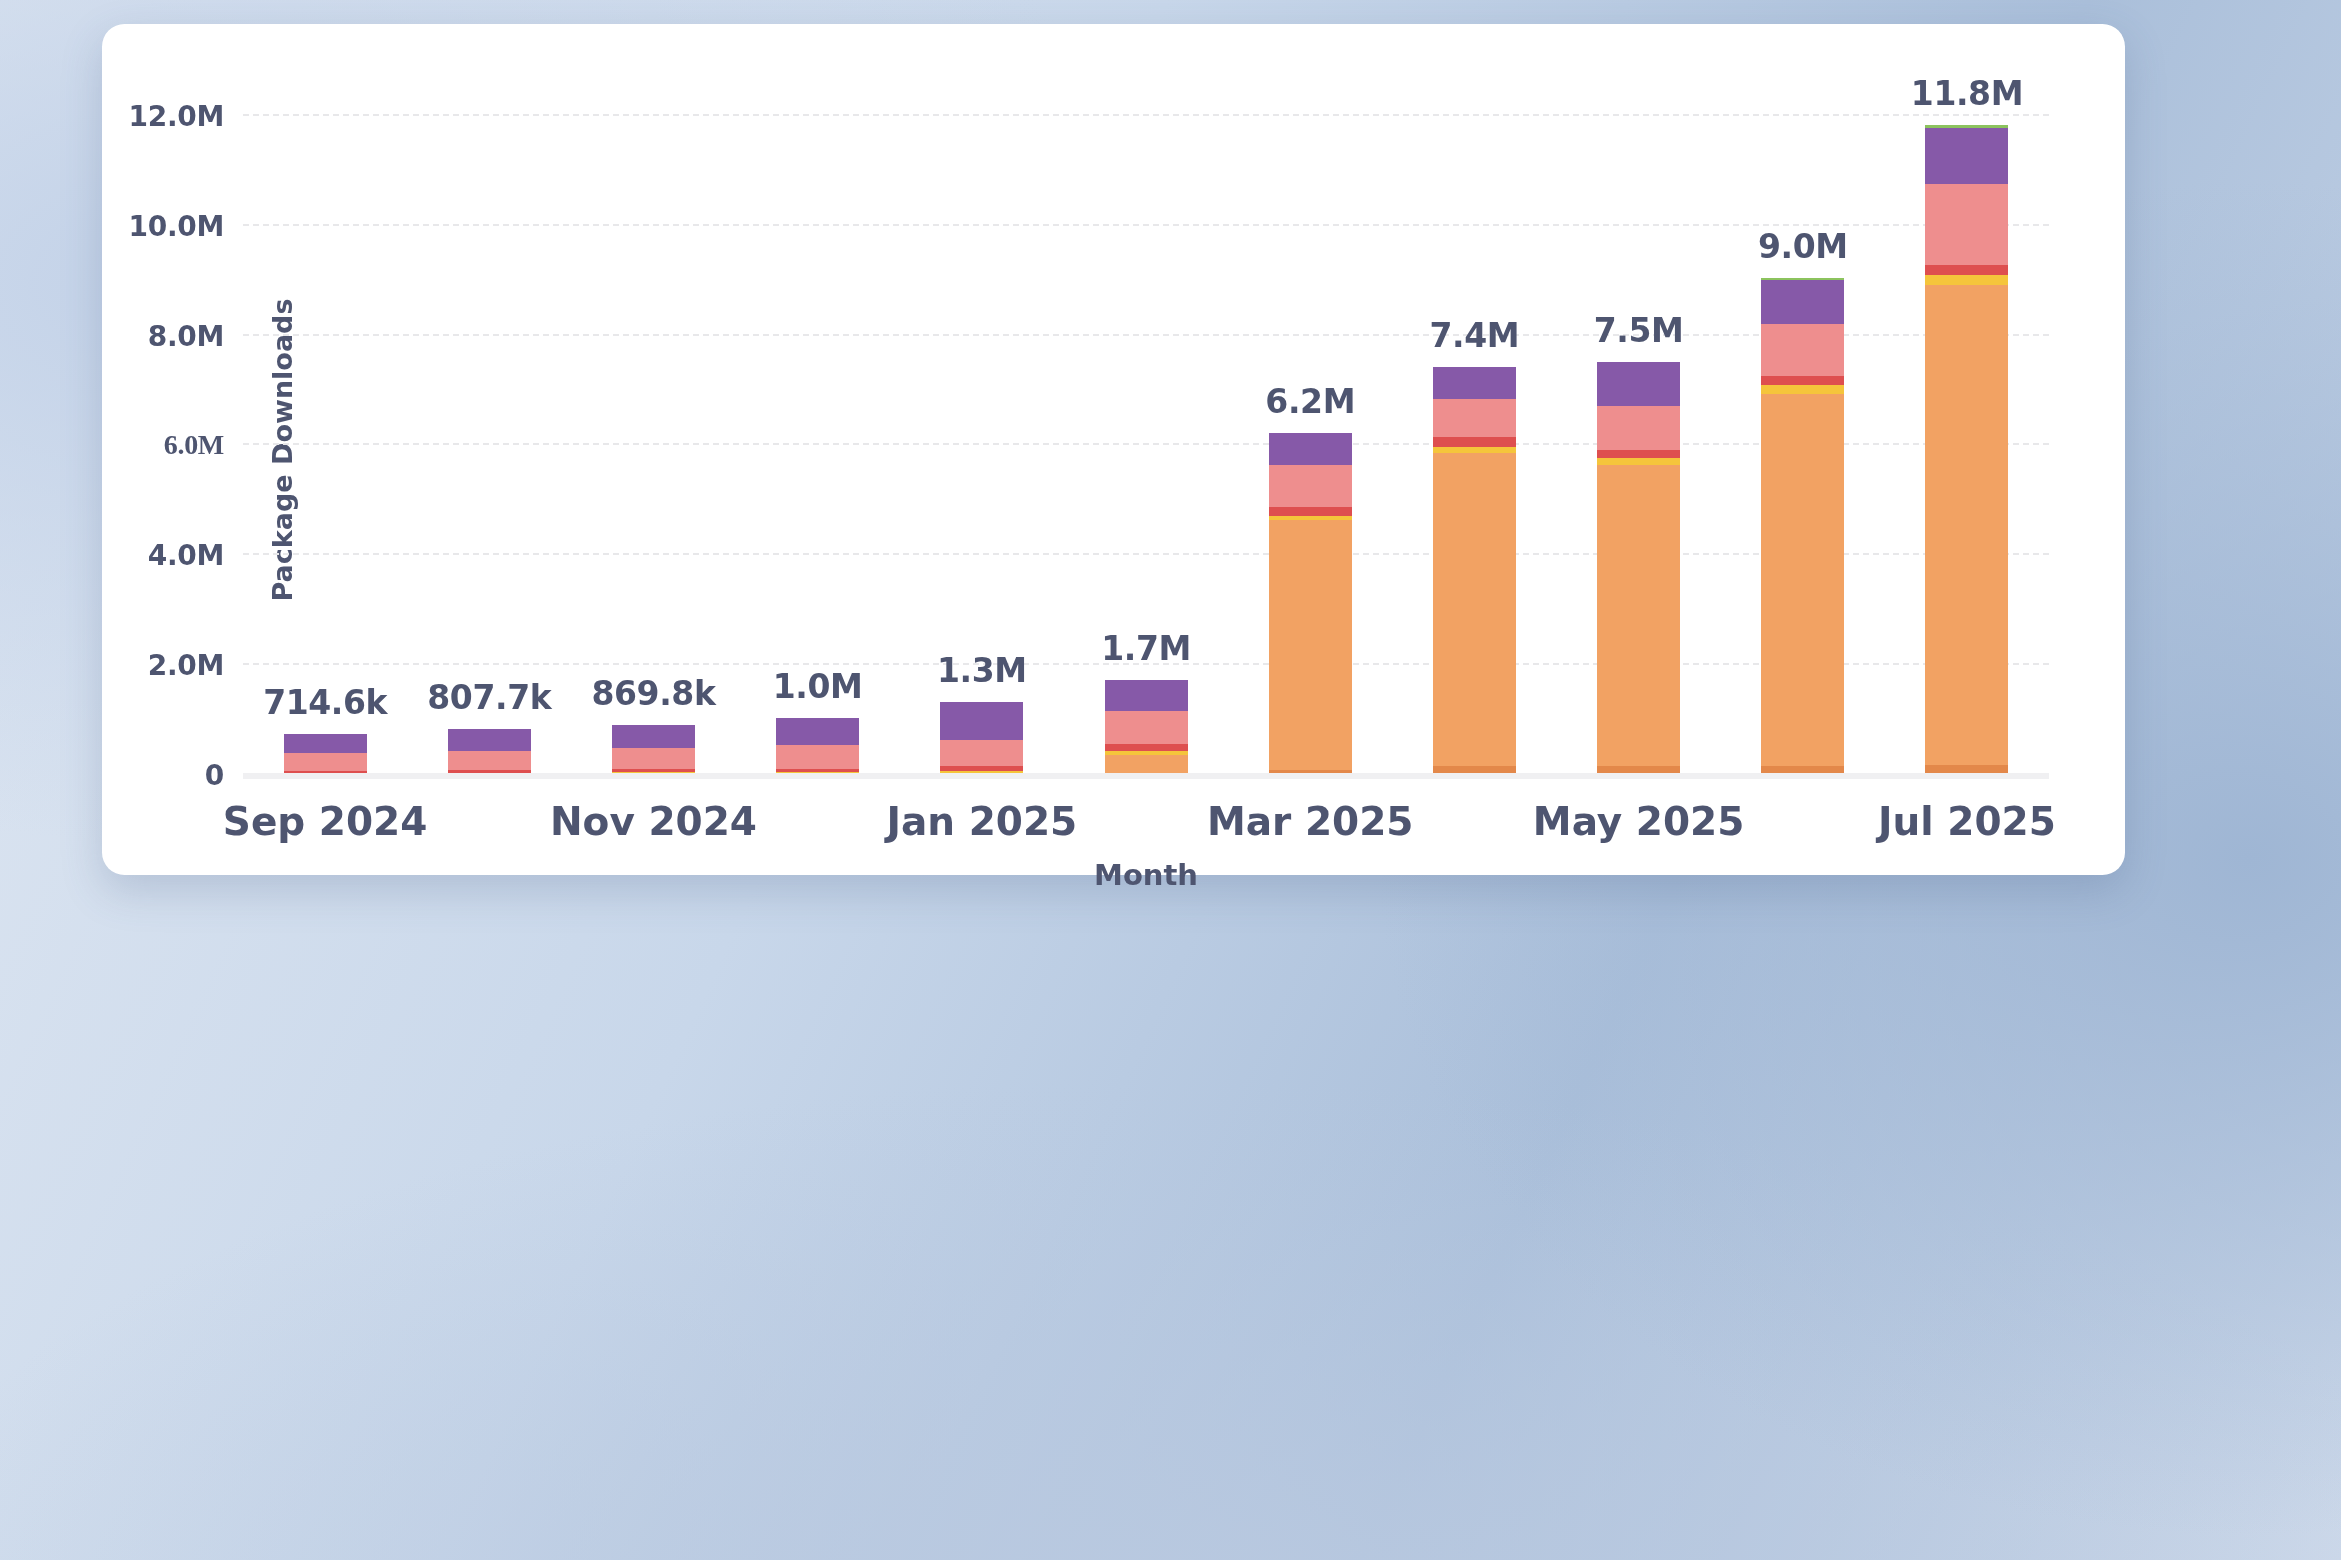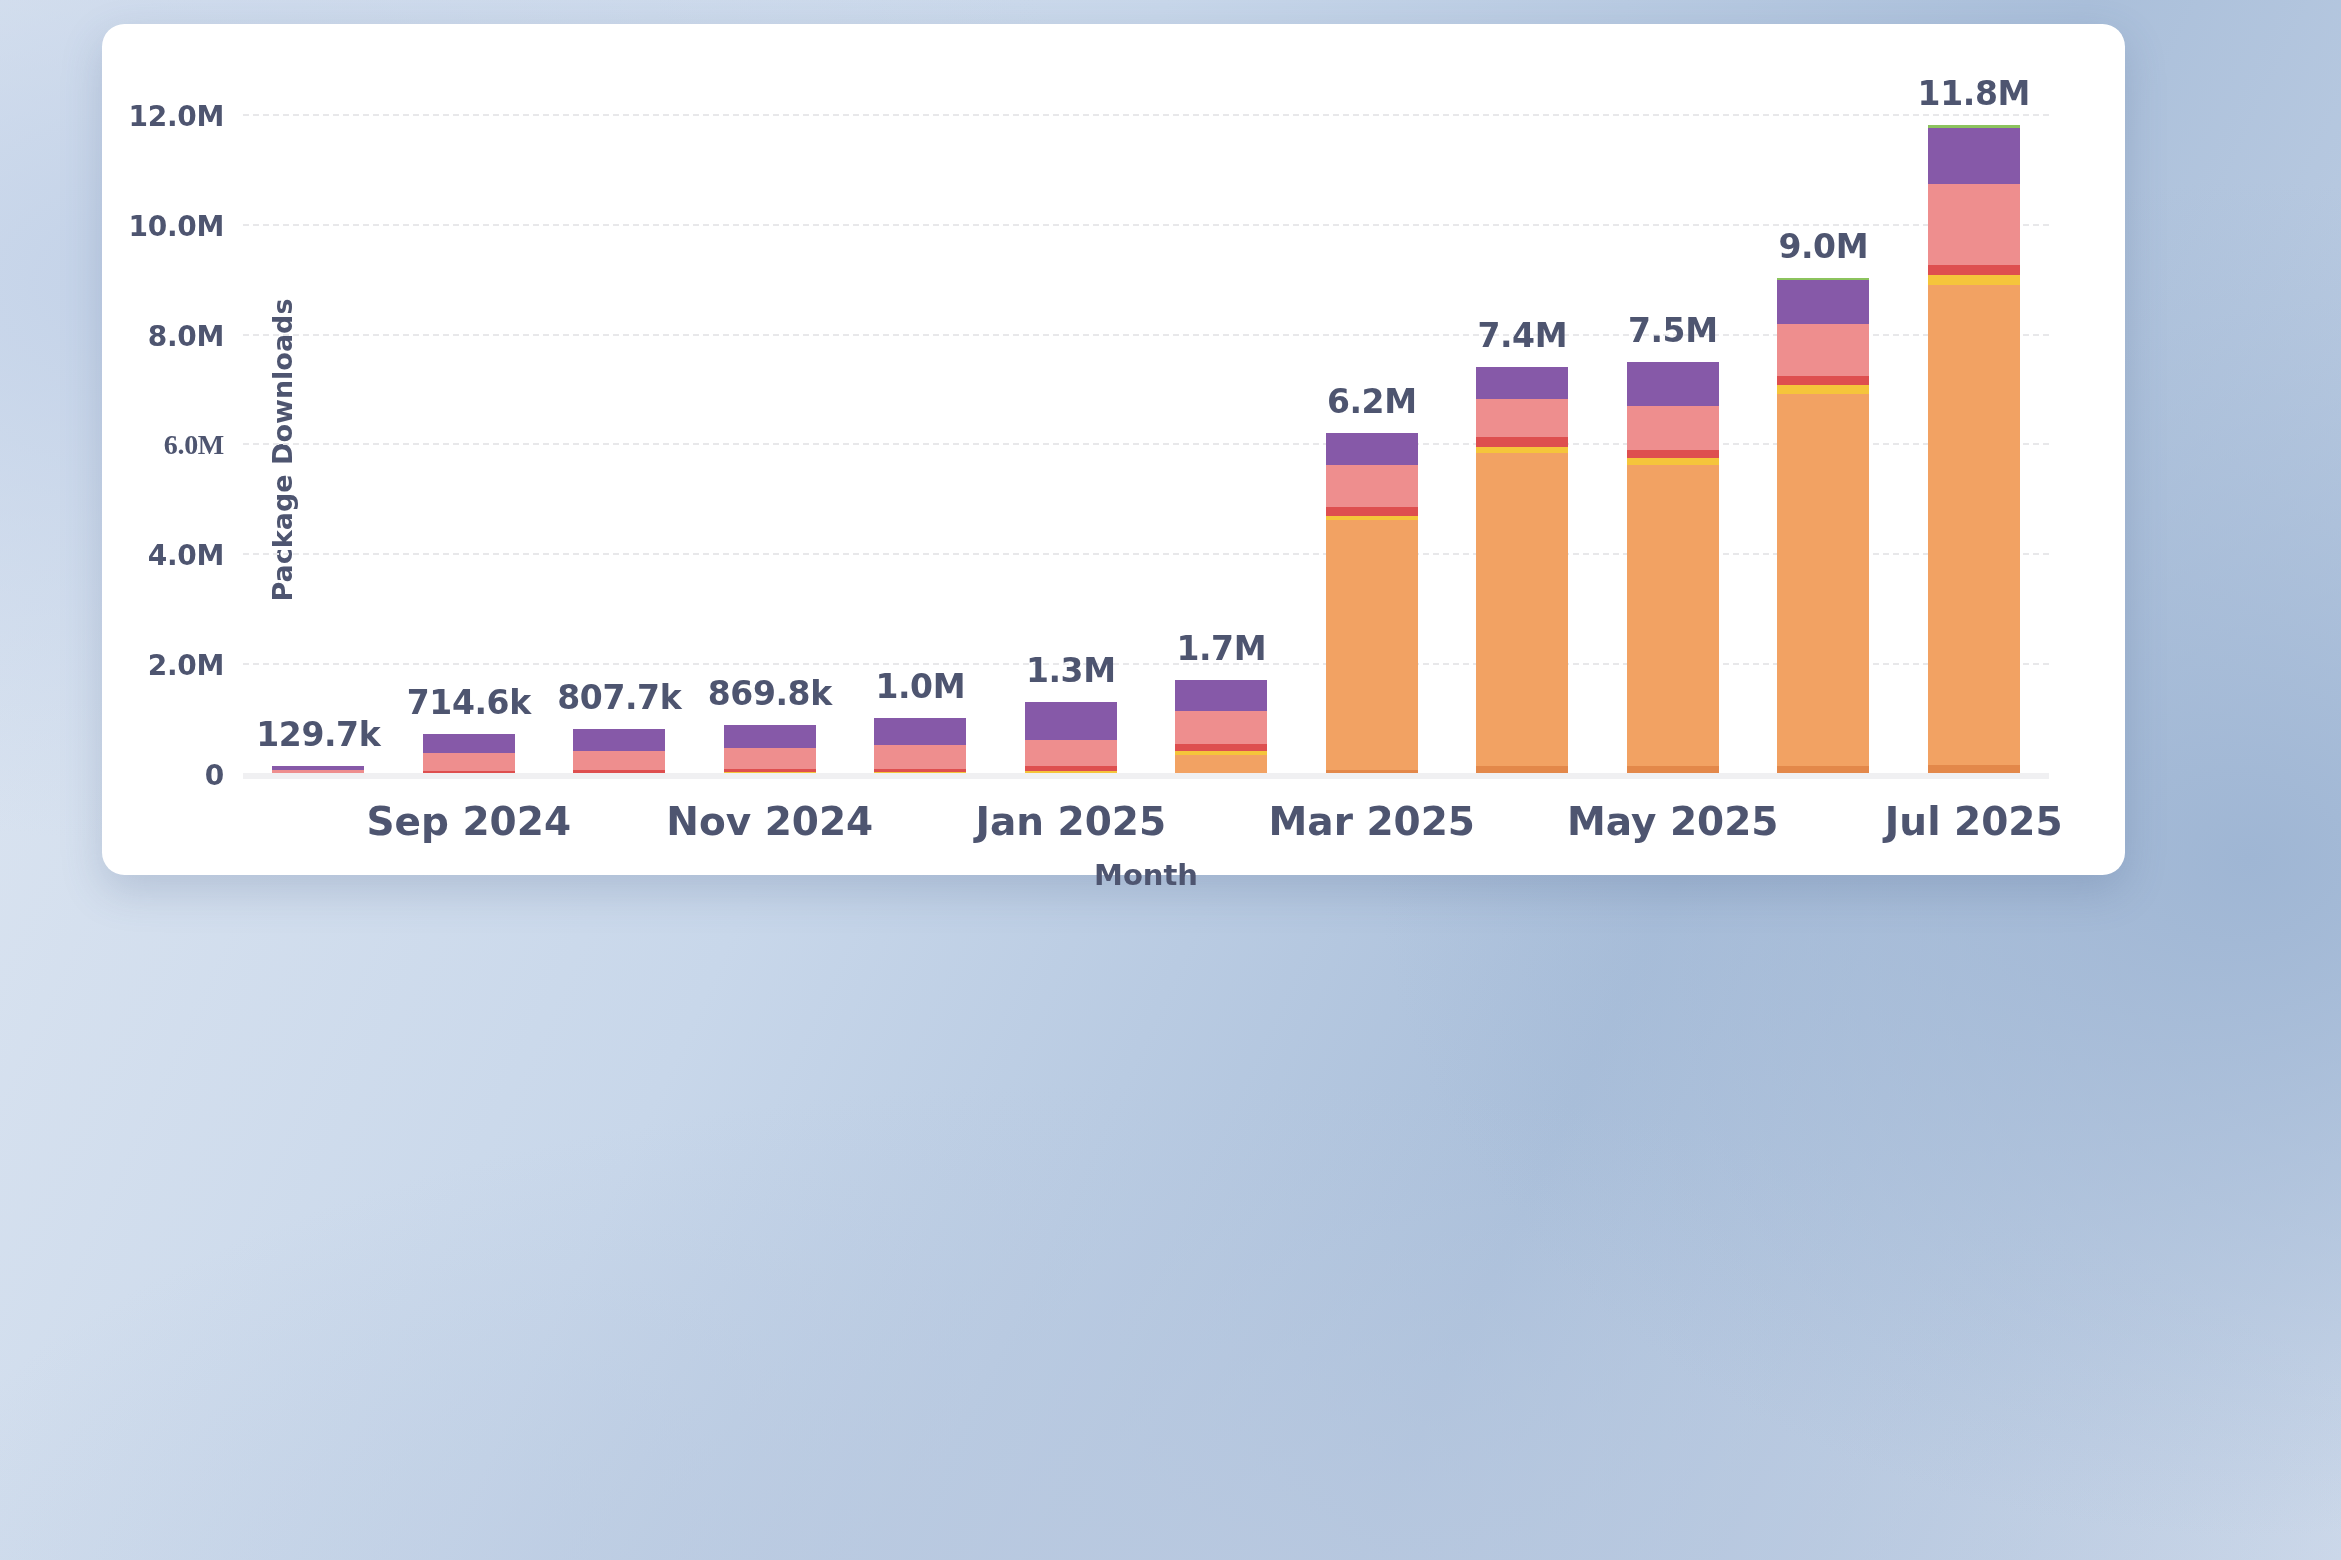--- a/index.html
+++ b/index.html
@@ -85,21 +85,21 @@
   .barcol {
     flex: 1 1 0;
     height: 100%;
     position: relative;
     display: flex;
     flex-direction: column;
     justify-content: flex-end;
     align-items: center;
   }
   .bar {
-    width: 92px;
+    width: 83px;
     display: flex;
     flex-direction: column-reverse;
     position: relative;
     text-decoration: underline;
   }
   .seg { width: 100%; }
   .bar-total {
     position: absolute;
     bottom: 100%;
     left: 50%;
@@ -149,28 +149,20 @@
             <span class="ytick">8.0M</span>
           </div>
           <div class="gridline" style="top: 132px; text-decoration: underline;">
             <span class="ytick">10.0M</span>
           </div>
           <div class="gridline" style="top: 22px;">
             <span class="ytick">12.0M</span>
           </div>
         </div>
       <div class="bars" id="bars">
-          <div class="barcol">
-            <div class="bar">
-              <div class="seg" style="background: rgb(222, 79, 79); height: 0.5px;"></div>
-              <div class="seg" style="background: rgb(238, 142, 142); height: 2.3px;"></div>
-              <div class="seg" style="background: rgb(134, 89, 168); height: 4.4px;"></div>
-              <div class="bar-total">129.7k</div>
-            </div>
-          </div>
           <div class="barcol">
             <div class="bar">
               <div class="seg" style="background: rgb(245, 197, 59); height: 0.2px;"></div>
               <div class="seg" style="background: rgb(222, 79, 79); height: 2.1px;"></div>
               <div class="seg" style="background: rgb(238, 142, 142); height: 17.6px;"></div>
               <div class="seg" style="background: rgb(134, 89, 168); height: 19.4px;"></div>
               <div class="bar-total">714.6k</div>
             </div>
             <div class="xtick">Sep 2024</div>
           </div>

